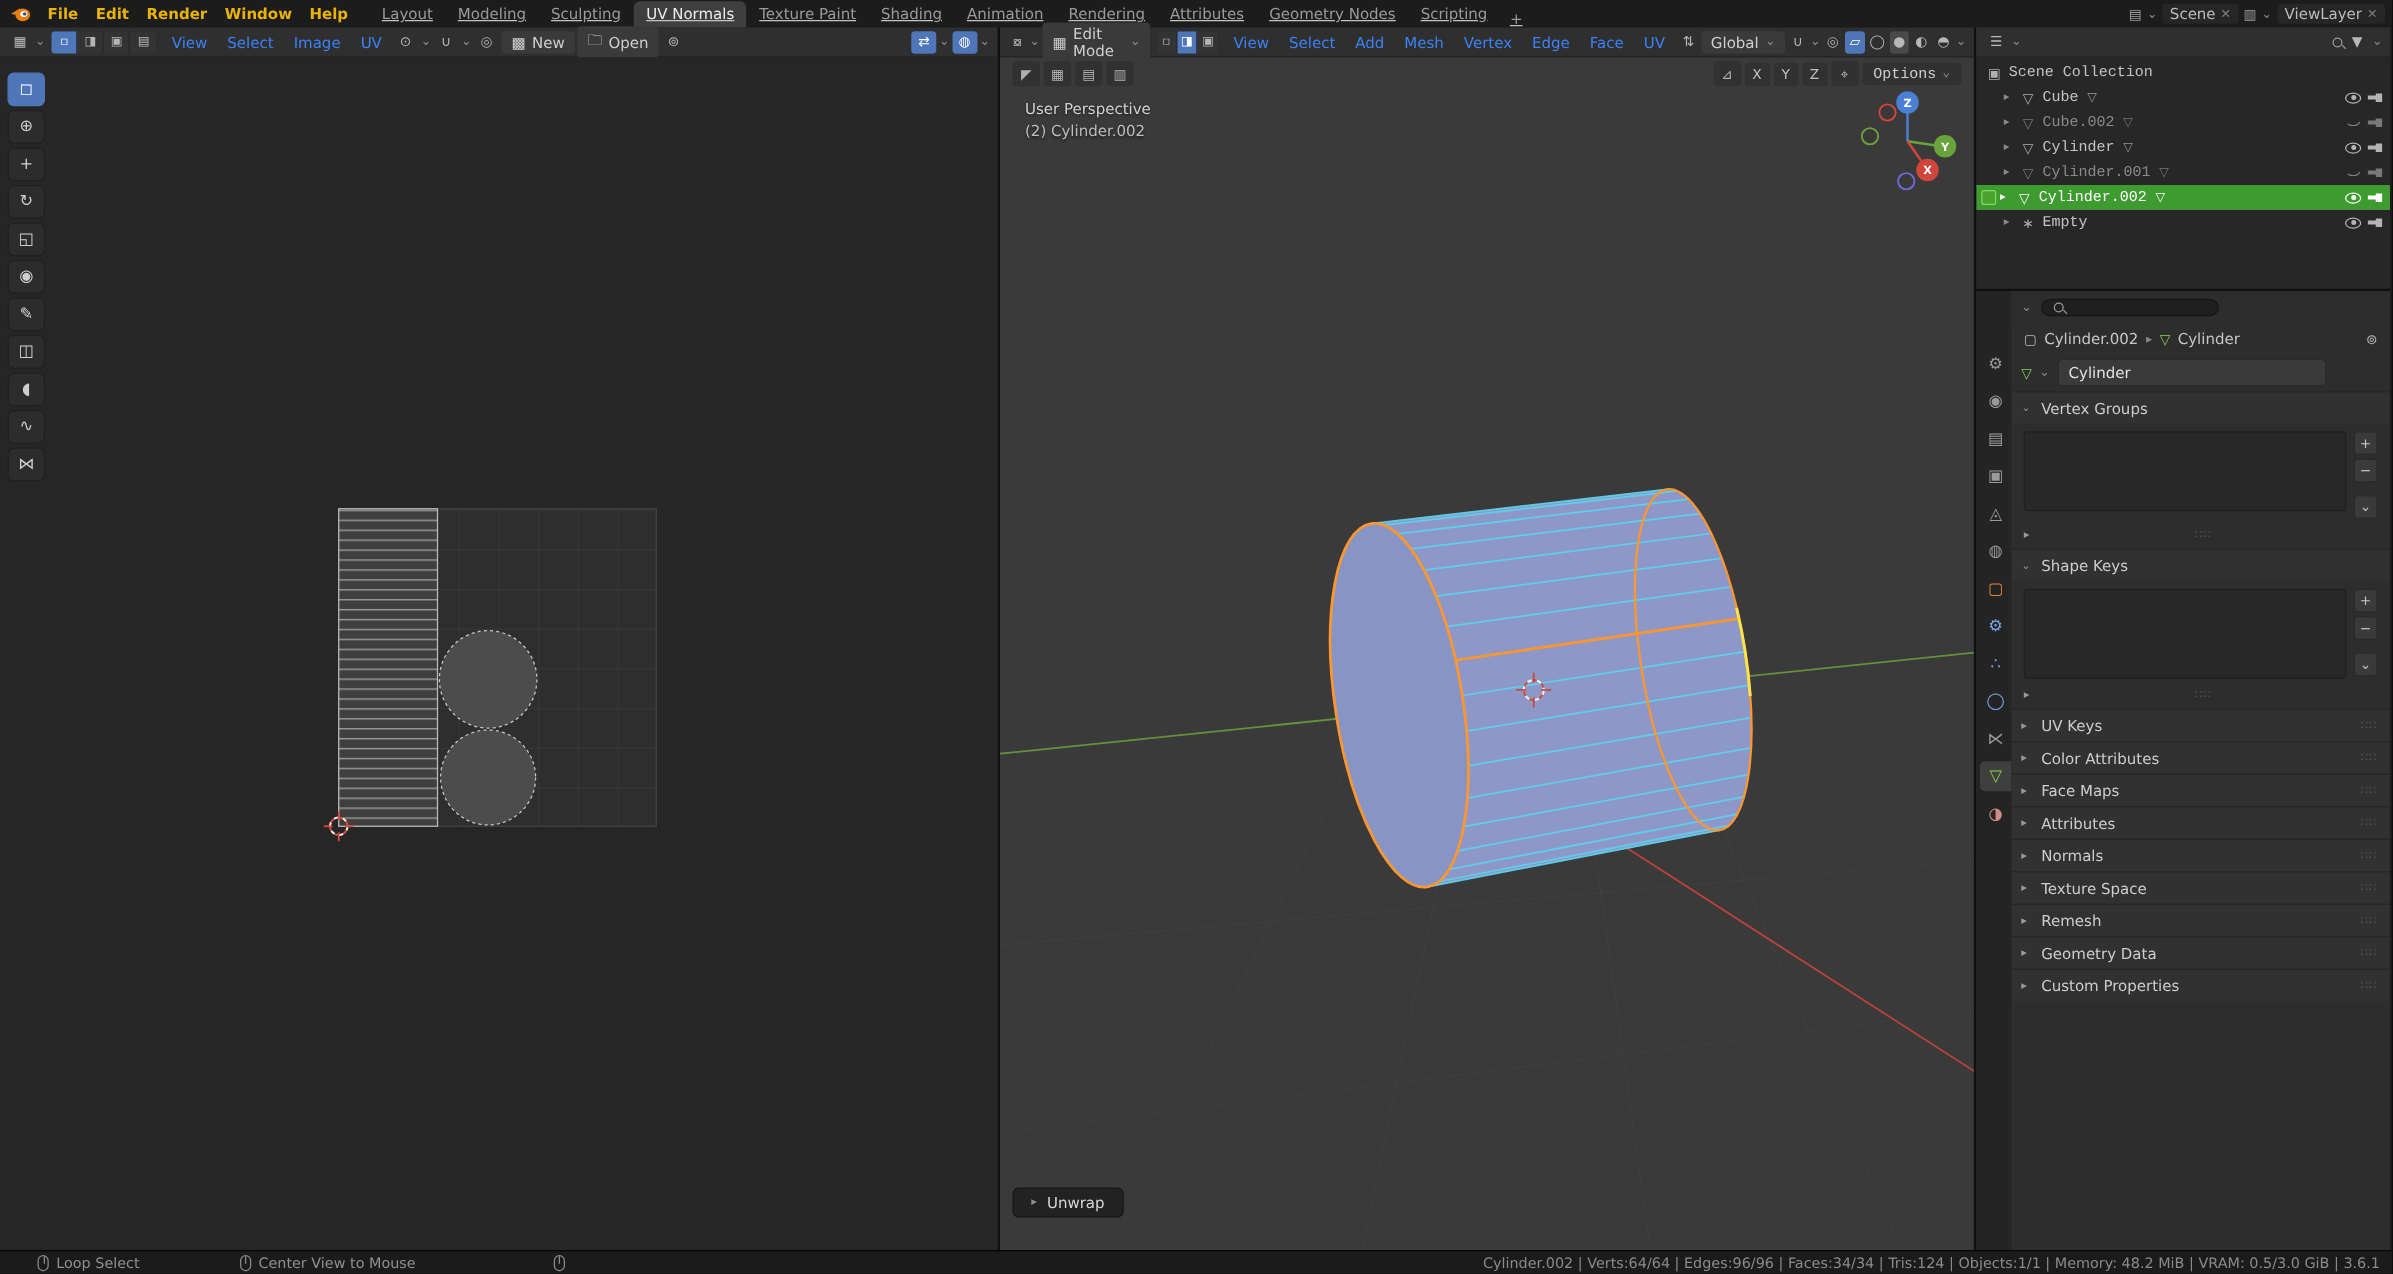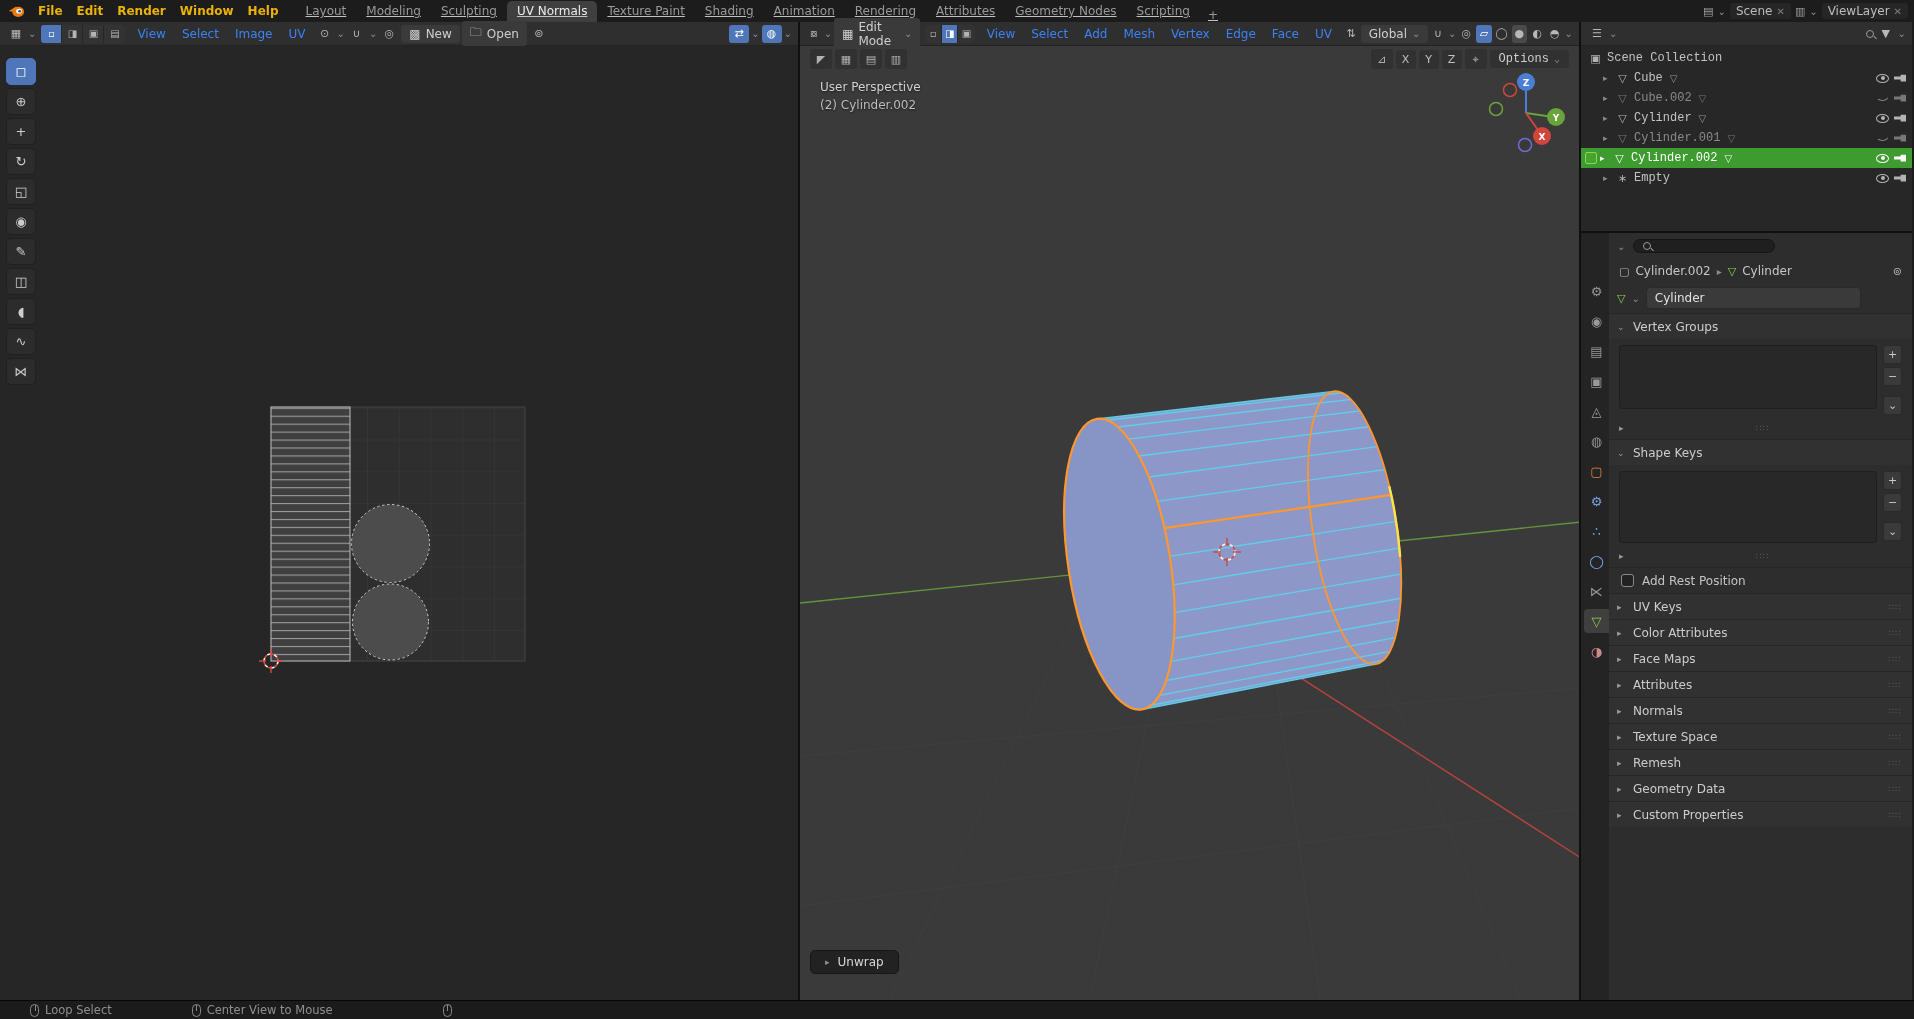--- a/index.html
+++ b/index.html
@@ -539,24 +539,20 @@
                 <span style="height:4px"></span>
                 <span class="sq-btn">⌄</span>
               </div>
             </div>
             <div class="panel-foot">
               <span>▸</span>
               <span class="grip">∷∷</span>
             </div>
           </div>
 
-          <div class="check-row">
-            <span class="checkbox"></span>
-            <span>Add Rest Position</span>
-          </div>
 
           <div class="panel">
               <div class="panel-h">
             <span class="arrow">▸</span>
             <span>UV Keys</span>
             <span class="grip">∷∷</span>
               </div>
             </div>
           <div class="panel">
               <div class="panel-h">
@@ -624,15 +620,16 @@
       <span class="ico-mouse"></span>
       <span>Loop Select</span>
     </div>
     <div class="sb-group" style="margin-left:80px">
       <span class="ico-mouse"></span>
       <span>Center View to Mouse</span>
     </div>
     <div class="sb-group" style="margin-left:110px">
       <span class="ico-mouse"></span>
     </div>
+    <span class="sb-stats">Cylinder.002 | Verts:64/64 | Edges:96/96 | Faces:34/34 | Tris:124 | Objects:1/1 | Memory: 48.2 MiB | VRAM: 0.5/3.0 GiB | 3.6.1</span>
   </div>
 
 </div>
 
 </body></html>

